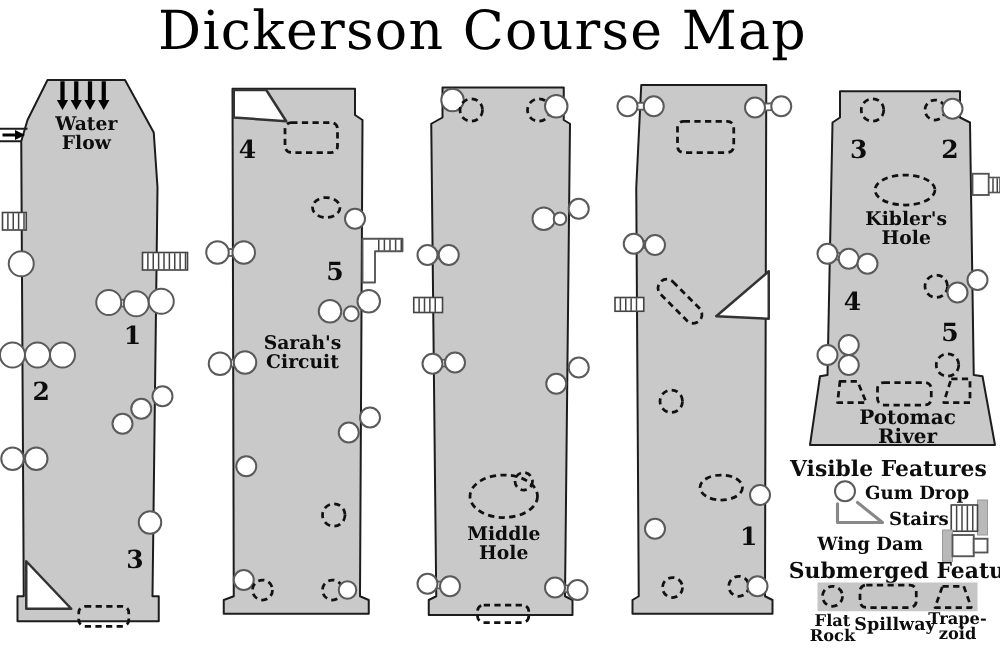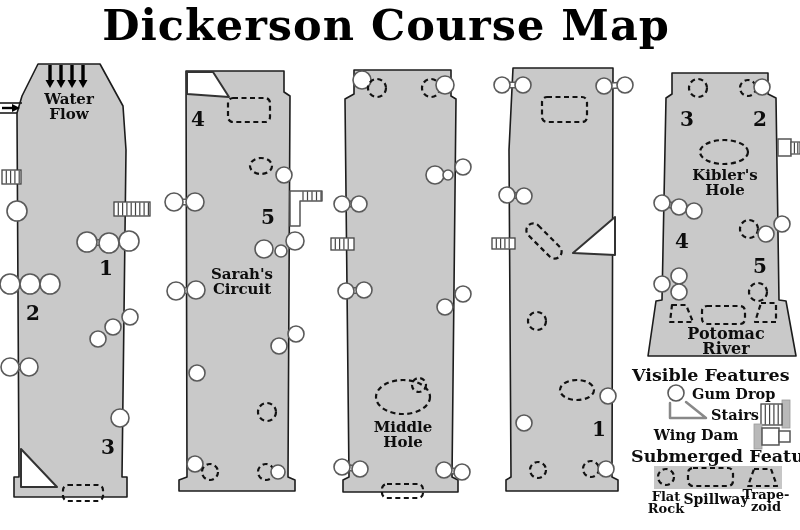--- a/index.html
+++ b/index.html
@@ -1,21 +1,21 @@
 <!DOCTYPE html>
 <html><head>
 <meta charset="utf-8">
 <style>
   html,body{margin:0;padding:0;background:#fff;}
   body{width:800px;height:530px;overflow:hidden;position:relative;
        font-family:"DejaVu Serif", serif;}
   .stage{position:absolute;inset:0;}
   h1.title{position:absolute;left:0;top:0;width:772px;margin:0;
            text-align:center;font-family:"DejaVu Serif", serif;
-           font-weight:bold;font-size:43px;color:#000;letter-spacing:1px;}
+           font-weight:normal;font-size:43px;color:#000;letter-spacing:1px;}
   svg{position:absolute;left:0;top:0;}
 </style>
 </head>
 <body>
 
 <div class="stage">
   <svg id="map" width="800" height="530" viewBox="0 0 800 530">
       <g>
         <path d="M 38 64 L 100 64 L 123 106 L 126 150 L 122 477 L 127 477 L 127 497 L 14 497 L 14 477 L 19 477 L 17 113 L 22 96 Z" fill="#c9c9c9" stroke="#1c1c1c" stroke-width="1.6" stroke-linejoin="round"></path>
         <line x1="50" y1="65" x2="50" y2="81" stroke="#000" stroke-width="3.4"></line>

